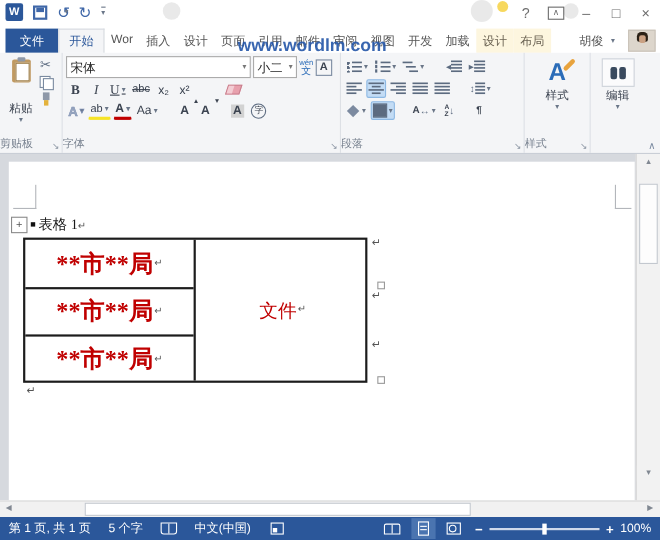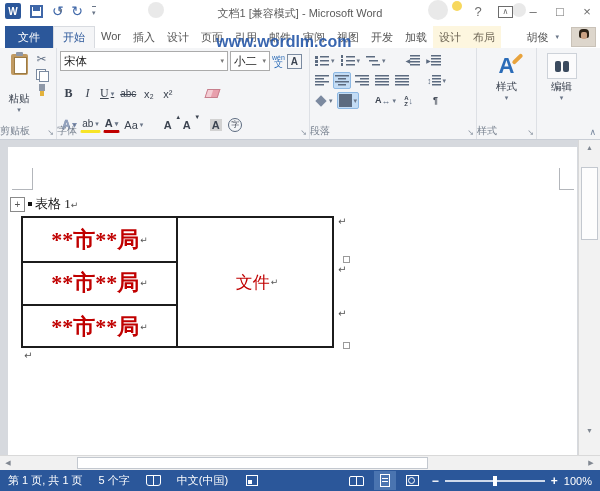--- a/index.html
+++ b/index.html
@@ -69,21 +69,21 @@
   .clip-col{position:absolute;left:36px;top:5px;display:flex;flex-direction:column;gap:4px;align-items:center}
   .ic-cut{font-size:12px;color:#5c6b80;line-height:12px}
   .ic-copy{width:11px;height:11px;position:relative}
   .ic-copy::before,.ic-copy::after{content:"";position:absolute;width:8px;height:9px;border:1px solid #7a8aa0;background:#fff}
   .ic-copy::before{left:0;top:0}.ic-copy::after{left:3px;top:2px}
   .ic-painter{width:10px;height:12px;position:relative}
   .ic-painter::before{content:"";position:absolute;top:0;left:2px;width:6px;height:7px;background:#8e98a8}
   .ic-painter::after{content:"";position:absolute;bottom:0;left:3px;width:4px;height:5px;background:#e3b23c}
 
   
-  .g-font{width:253px;display:flex;flex-direction:column;gap:14px}
+  .g-font{width:253px;display:flex;flex-direction:column;gap:2px}
   .combo{height:20px;background:#fff;border:1px solid #ababab;display:flex;align-items:center;
          padding:0 3px;color:#222;font-size:11.5px}
   .combo .arr{margin-left:auto;font-size:7px;color:#777}
   .ic-phonetic{display:flex;flex-direction:column;align-items:center;line-height:7px;color:#2b6cb8}
   .ic-phonetic .t{font-size:7px}.ic-phonetic .b{font-size:9px}
   .ic-charborder{width:15px;height:15px;border:1px solid #7a8aa0;font-size:10px;color:#3b4350;
                  display:flex;align-items:center;justify-content:center;font-weight:bold}
   .bold-b{font-weight:bold;font-family:"Liberation Serif",serif;font-size:12px}
   .ital-i{font-style:italic;font-family:"Liberation Serif",serif;font-size:12px}
   .und-u{text-decoration:underline;font-family:"Liberation Serif",serif;font-size:12px}
@@ -201,21 +201,20 @@
     <div class="qat">
       <div class="appicon">W</div>
       <div class="ic-save"></div>
       <div style="display:flex;align-items:center">
         <span class="qat-glyph">↺</span>
         <span class="dd-mini">▾</span>
       </div>
       <span class="qat-glyph">↻</span>
       <span class="qat-more">▾</span>
     </div>
-    <div class="wtitle">文档1 [兼容模式] - Microsoft Word</div>
     <div class="wincontrols">
       <span class="wc">?</span>
       <span class="ic-ribopts">∧</span>
       <span class="wc">–</span>
       <span class="wc">□</span>
       <span class="wc">×</span>
     </div>
   </div>
 
   <div class="wm-url">www.wordlm.com</div>

